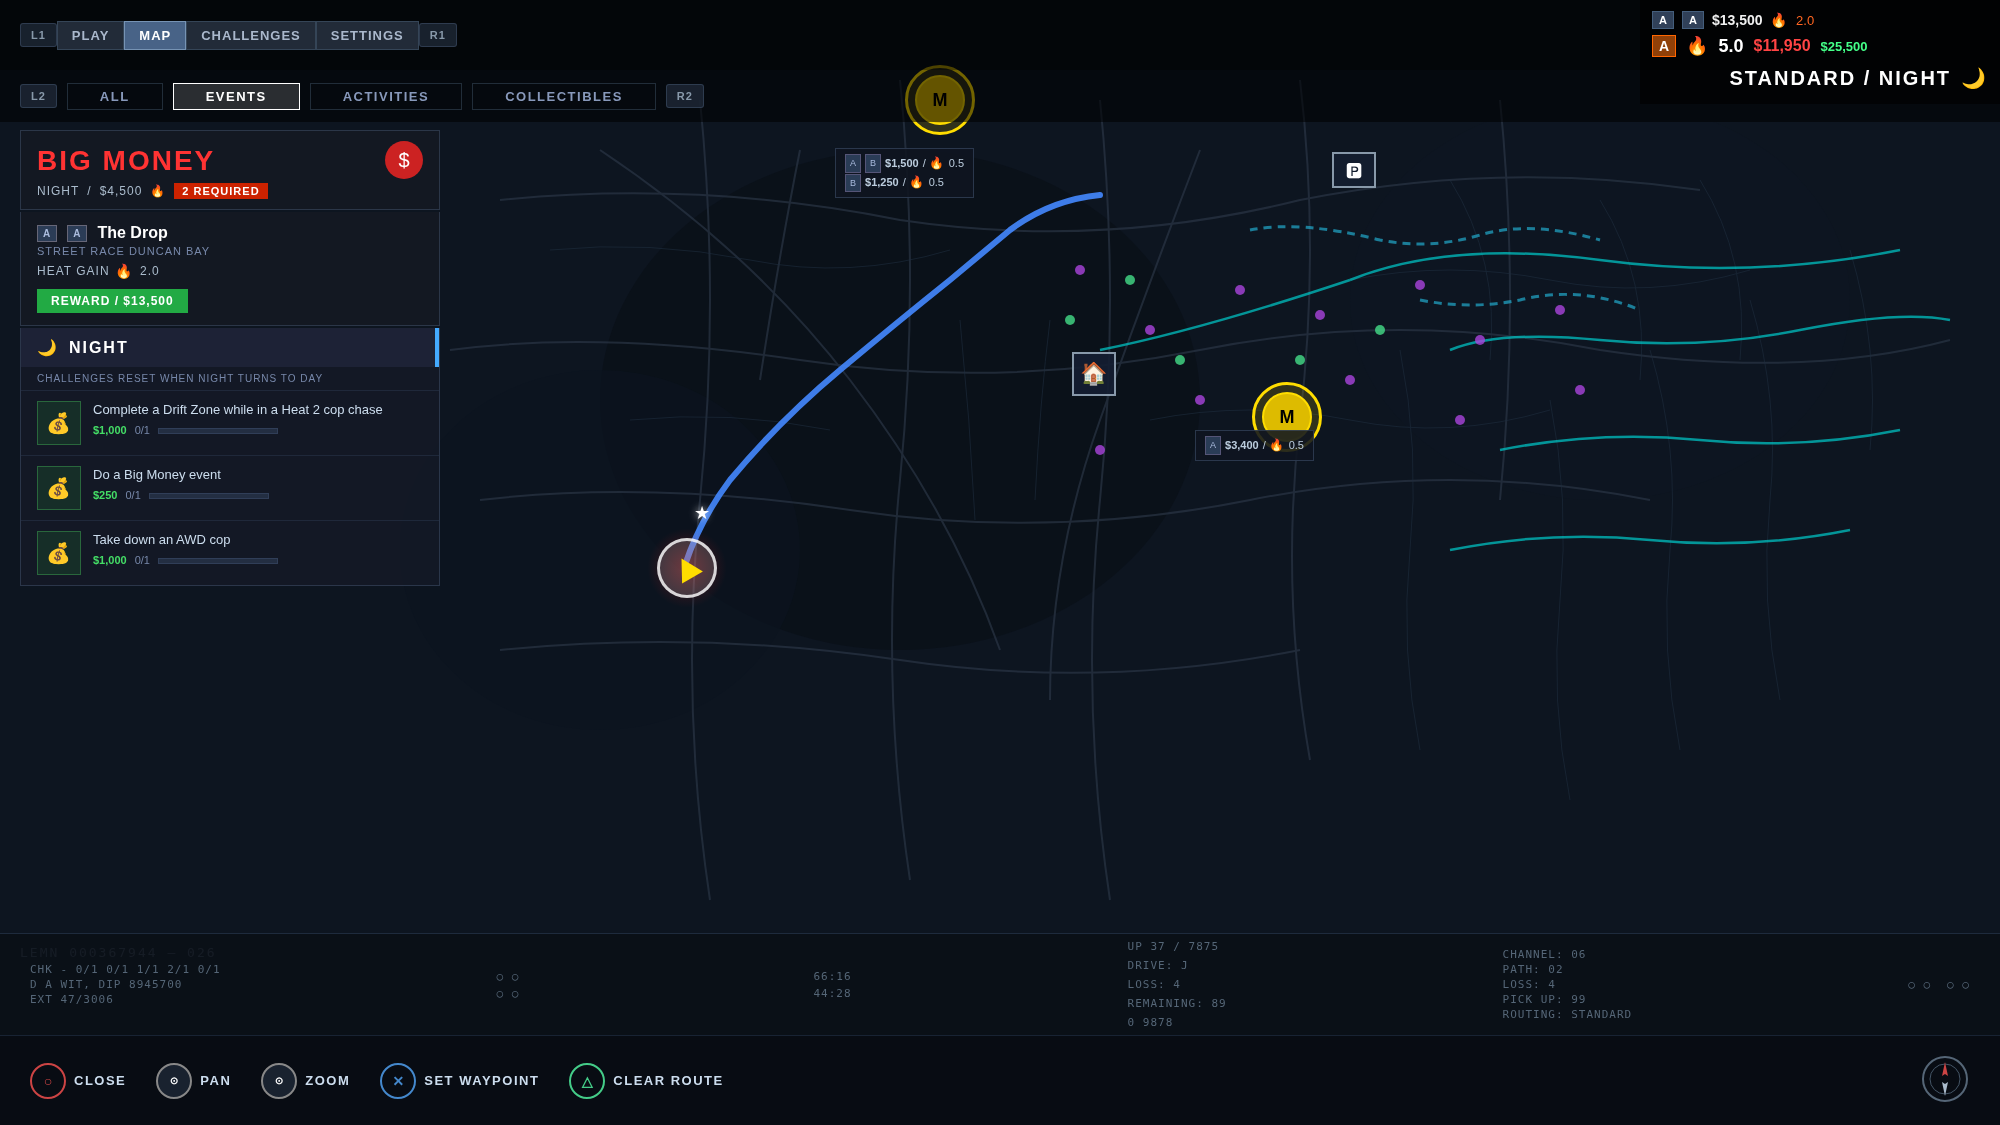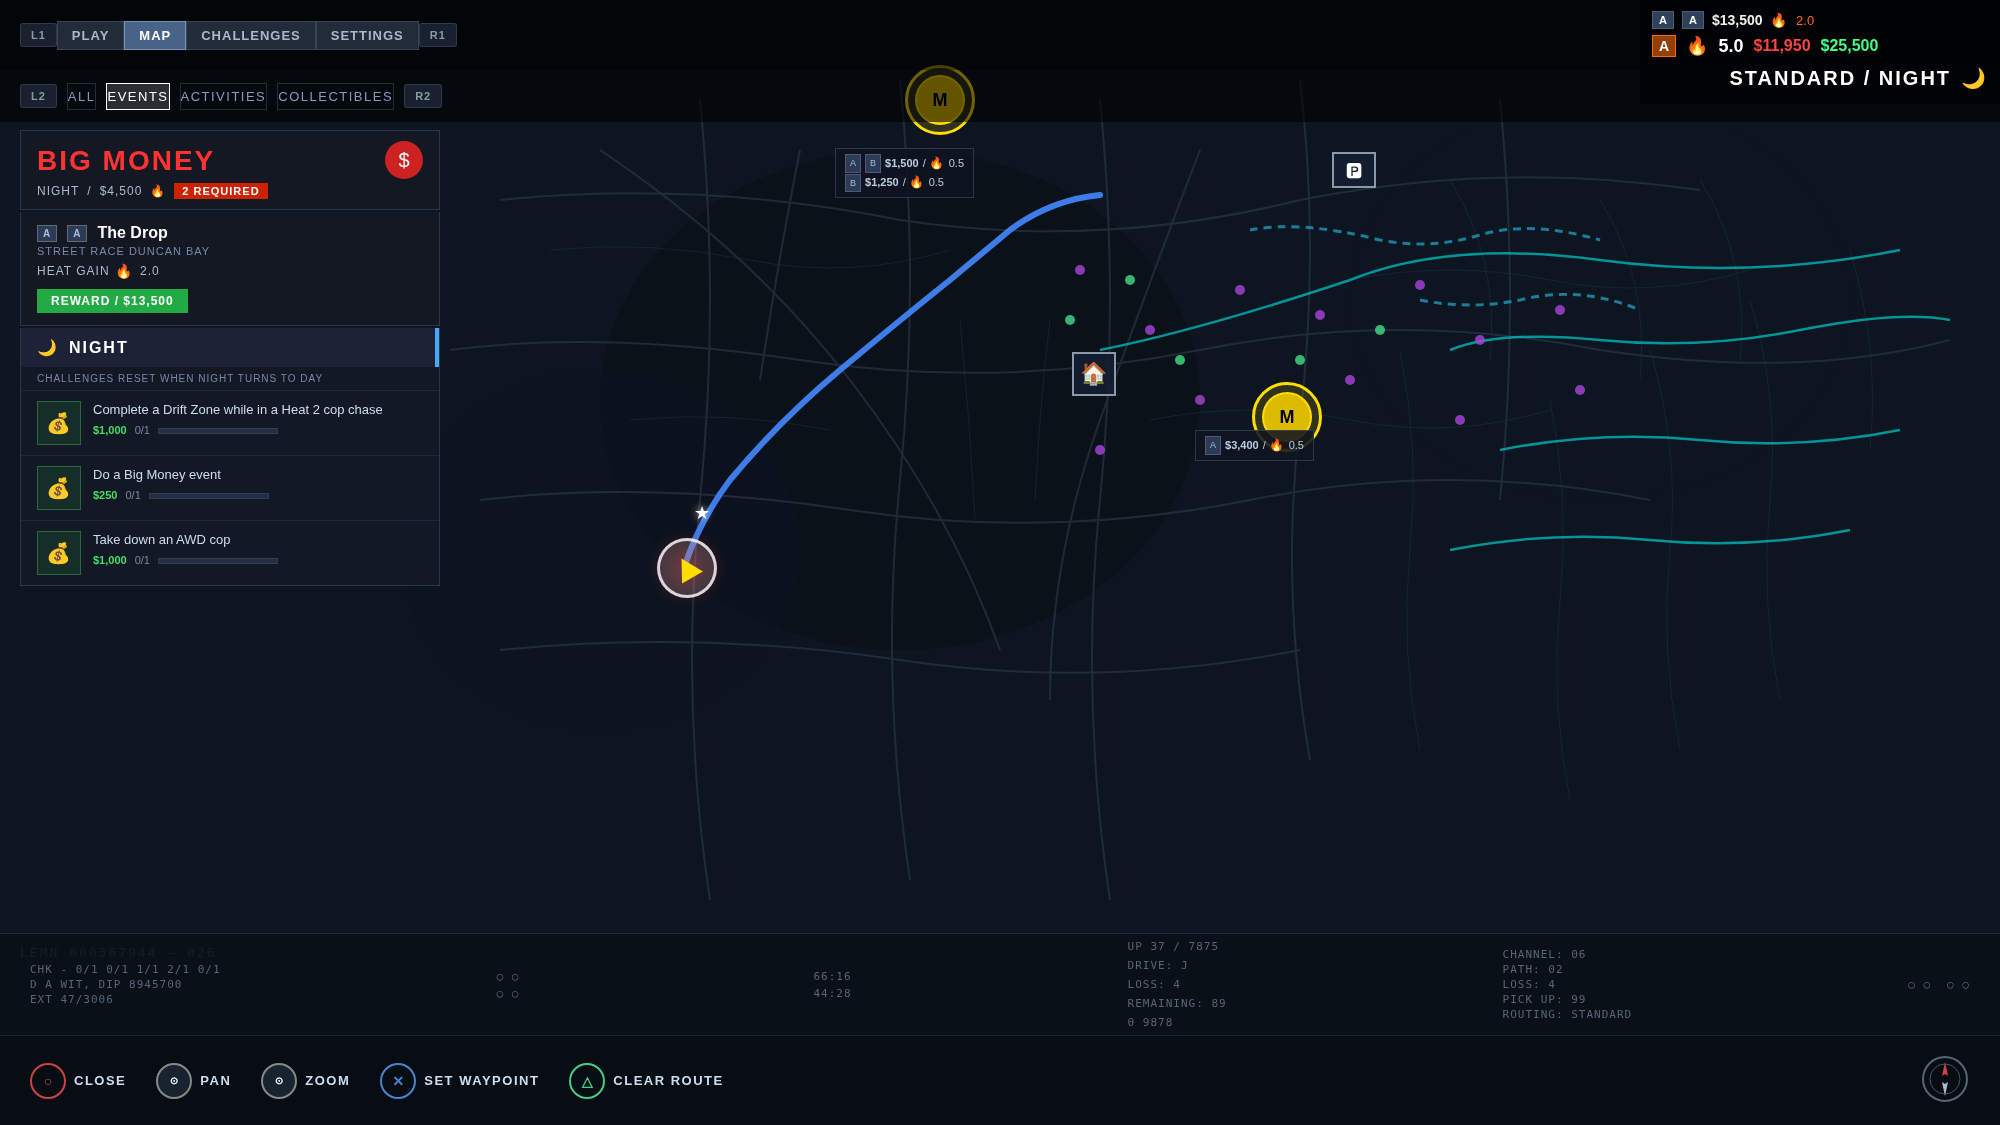--- a/index.html
+++ b/index.html
@@ -81,23 +81,23 @@
       background: rgba(0,0,0,0.55);
       gap: 10px;
       z-index: 100;
       height: 52px;
     }
 
     .filter-btn {
       background: transparent;
       border: 1px solid rgba(100,130,160,0.3);
       color: #8899bb;
-      padding: 5px 0;
+      padding: 5px 32px;
       font-size: 13px;
-      font-weight: normal;
+      font-weight: bold;
       letter-spacing: 1.5px;
       cursor: pointer;
       text-transform: uppercase;
     }
 
     .filter-btn.active {
       background: rgba(255,255,255,0.15);
       border-color: white;
       color: white;
     }
@@ -127,21 +127,21 @@
       font-size: 11px;
       font-weight: bold;
       padding: 2px 6px;
       min-width: 22px;
       text-align: center;
     }
     .hud-badge.orange { background: rgba(180,80,10,0.8); border-color: #f60; }
 
     .hud-money { color: #f0f0f0; font-weight: bold; font-size: 14px; }
     .hud-money.red { color: #ff4444; font-size: 16px; font-weight: 900; }
-    .hud-money.green { color: #44ff88; font-size: 16px; font-weight: 900; }
+    .hud-money.green { color: #44ff88; font-size: 13px; font-weight: 900; }
     .hud-heat { color: #ff6622; font-size: 13px; }
 
     .day-time-display {
       font-size: 20px;
       font-weight: 900;
       letter-spacing: 2px;
       color: white;
       text-align: right;
       padding: 6px 0;
       display: flex;

